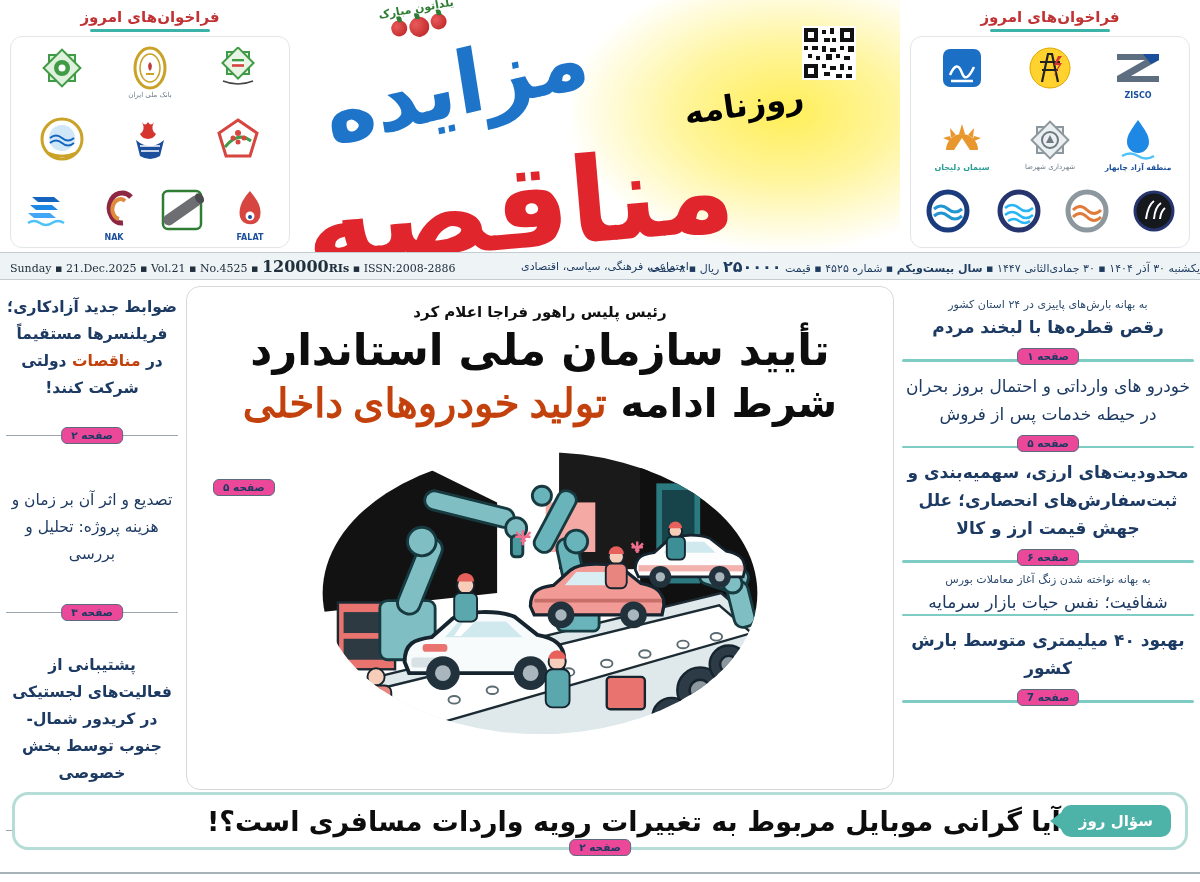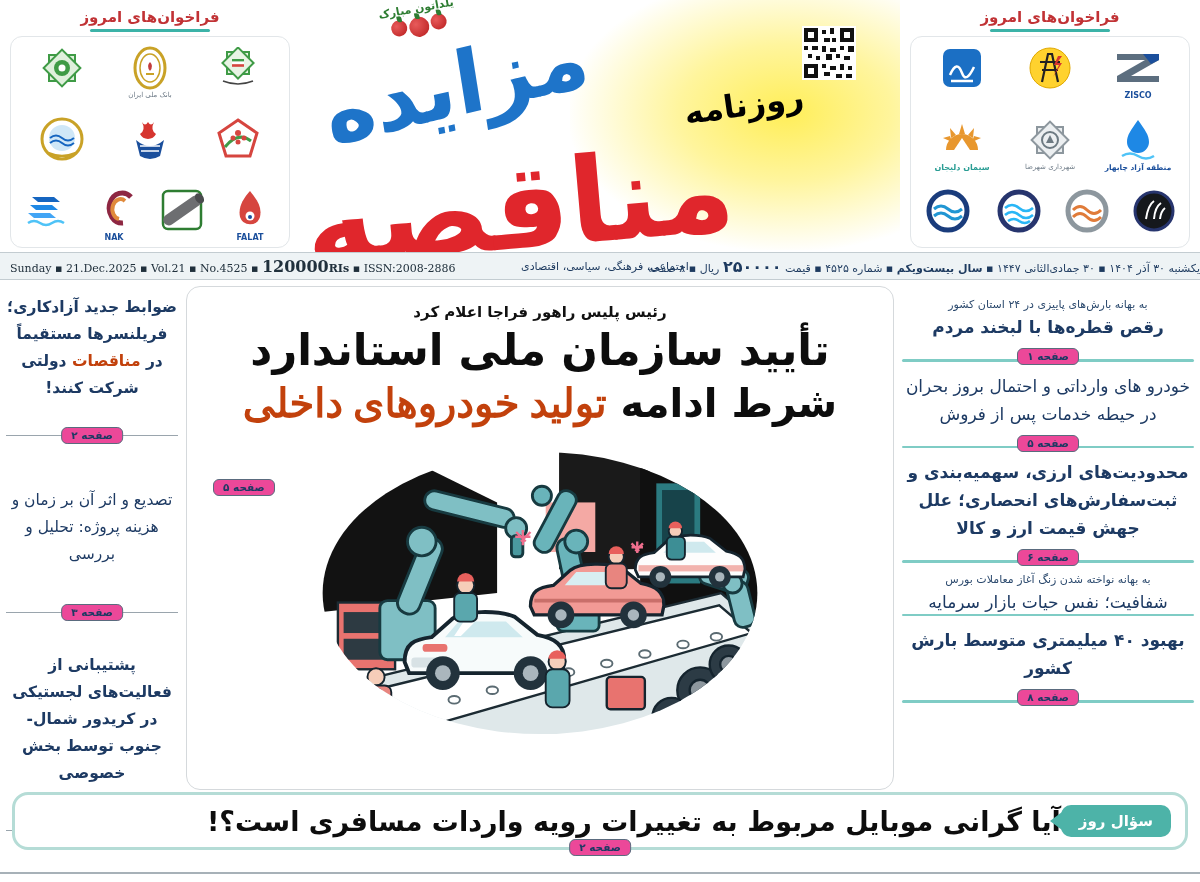--- a/index.html
+++ b/index.html
@@ -590,21 +590,21 @@
         <div class="rc-badge-row"><span class="badge">صفحه ۶</span></div>
         <div class="teal-line"></div>
       </div>
       <div class="rc-item">
         <div class="rc-kicker">به بهانه نواخته شدن زنگ آغاز معاملات بورس</div>
         <div class="rc-title md">شفافیت؛ نفس حیات بازار سرمایه</div>
         <div class="teal-line"></div>
       </div>
       <div class="rc-item">
         <div class="rc-title">بهبود ۴۰ میلیمتری متوسط بارش کشور</div>
-        <div class="rc-badge-row"><span class="badge">صفحه ۸</span></div>
+        <div class="rc-badge-row"><span class="badge">صفحه 7</span></div>
         <div class="teal-line"></div>
       </div>
     </div>
   </div>
 
   <div class="banner">
     <div class="soal">سؤال روز</div>
     <div class="question">آیا گرانی موبایل مربوط به تغییرات رویه واردات مسافری است؟!</div>
     <span class="badge">صفحه ۲</span>
   </div>

